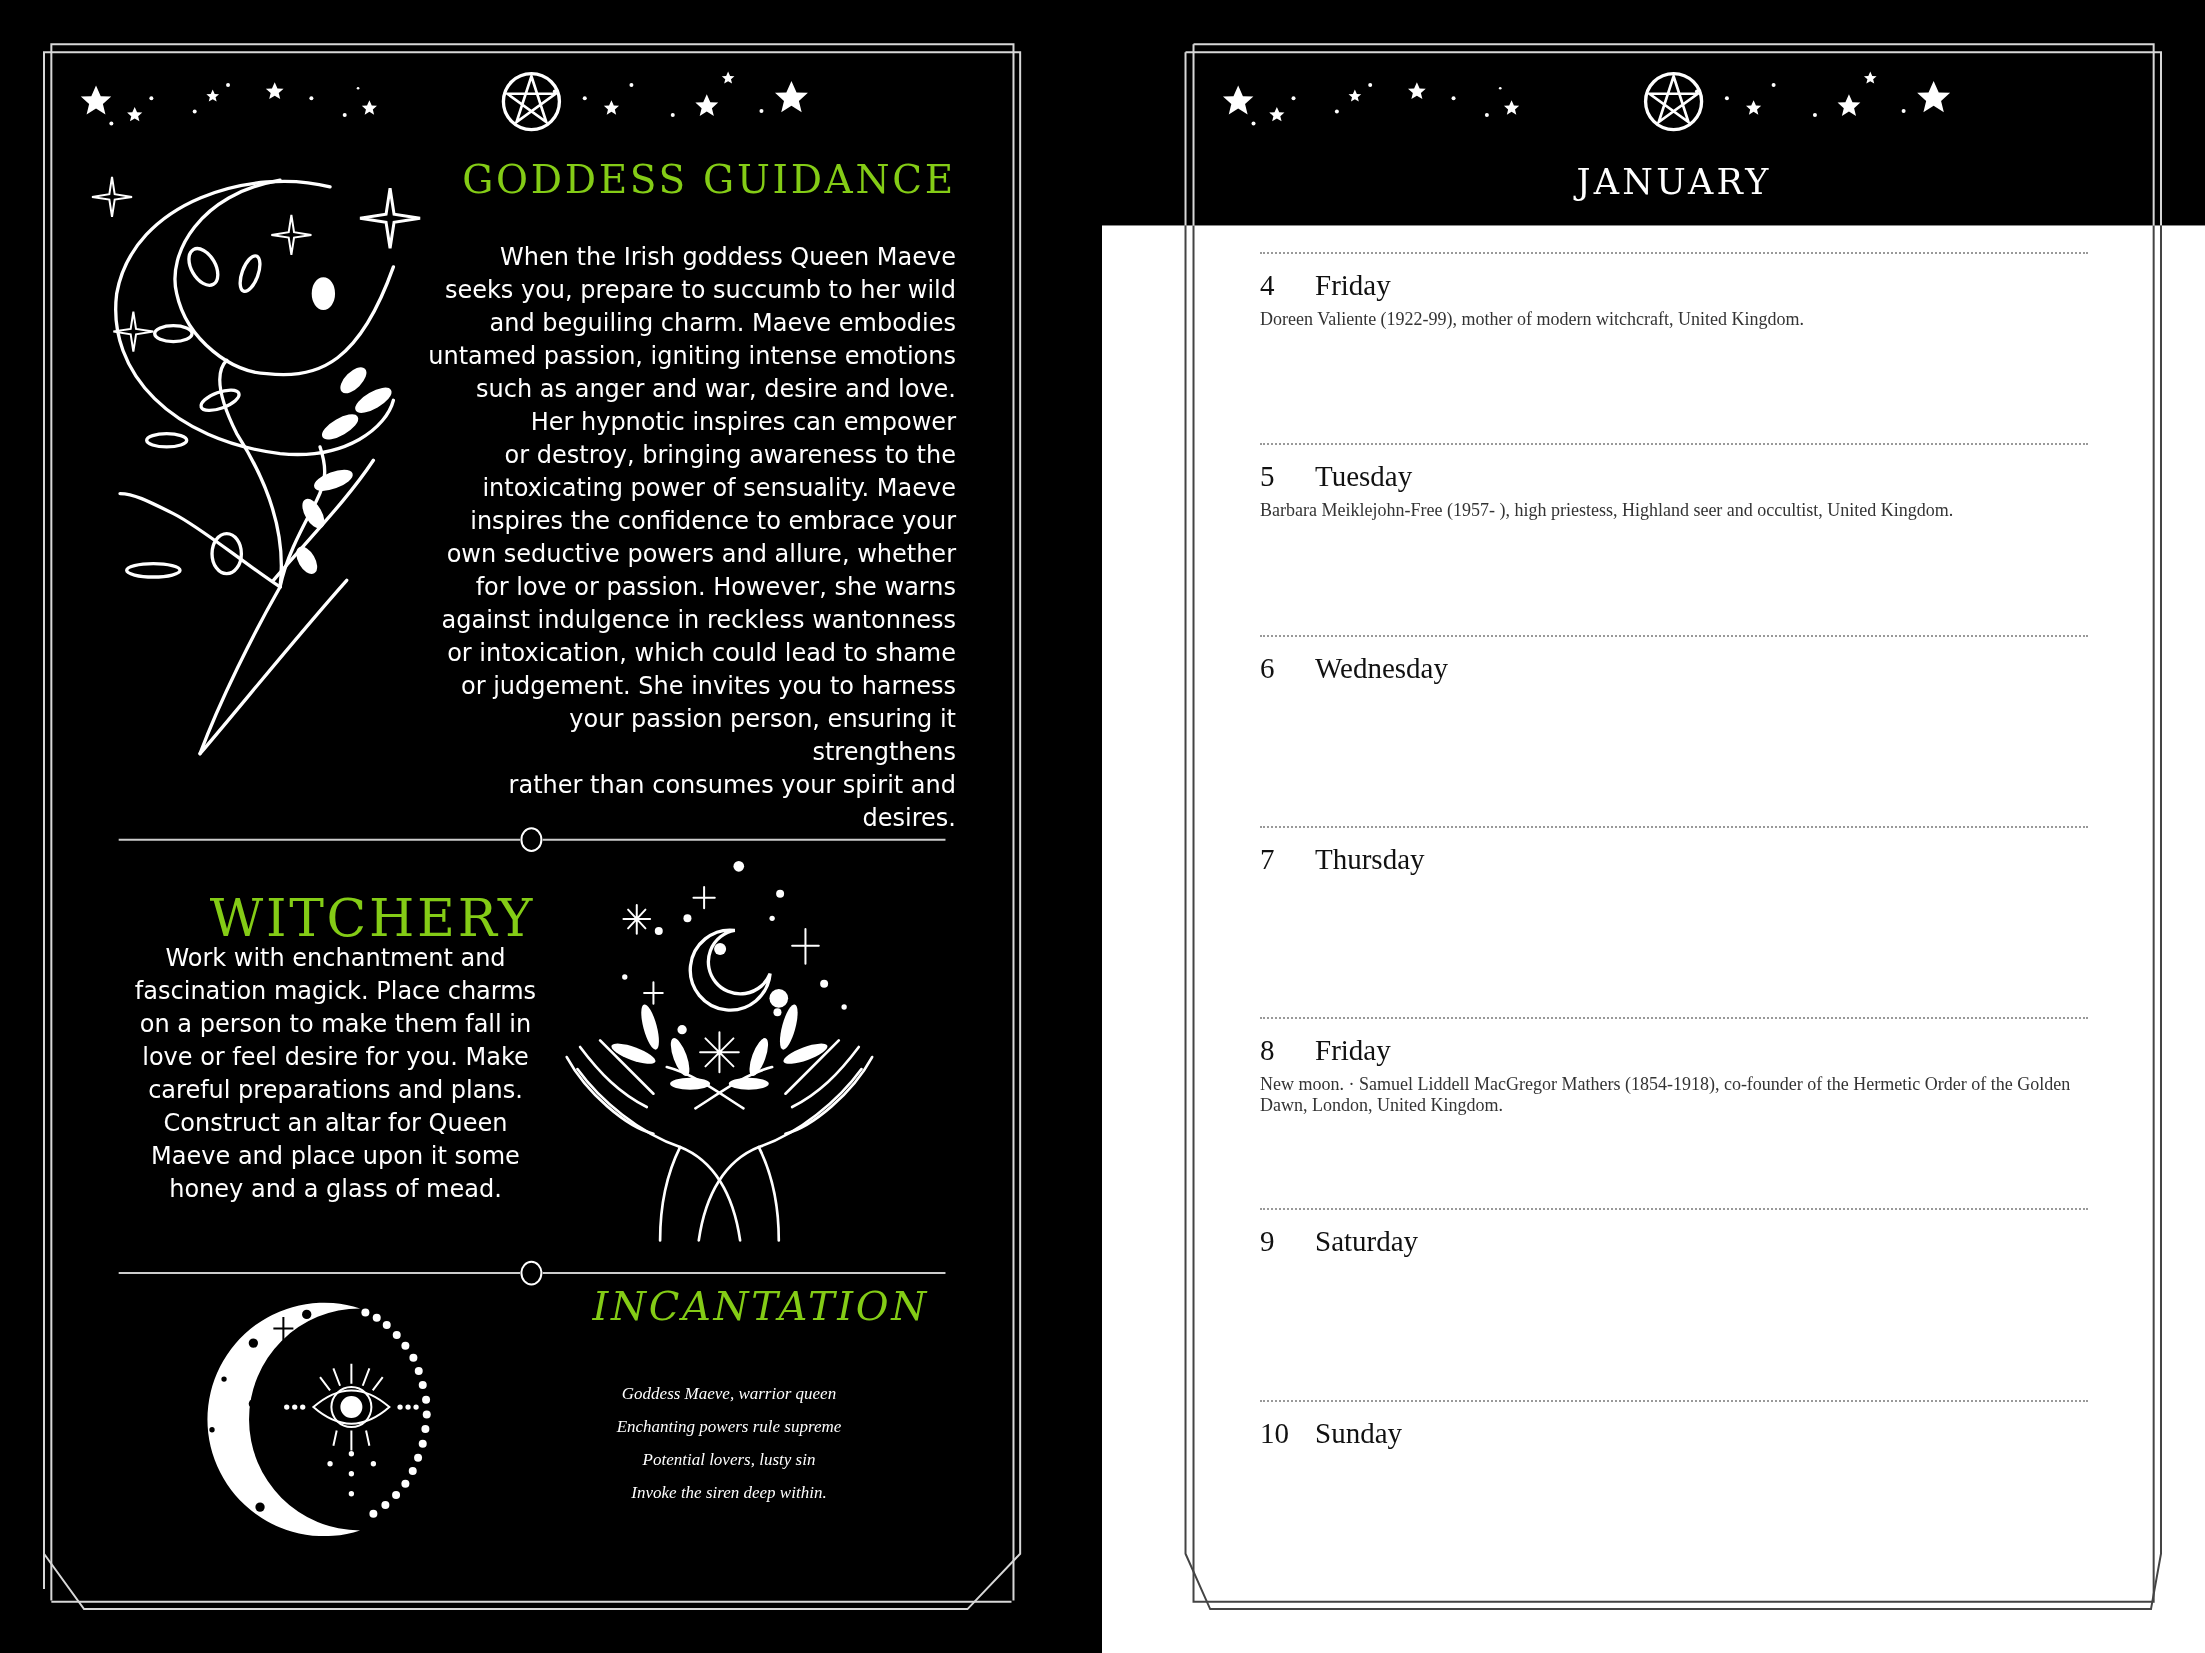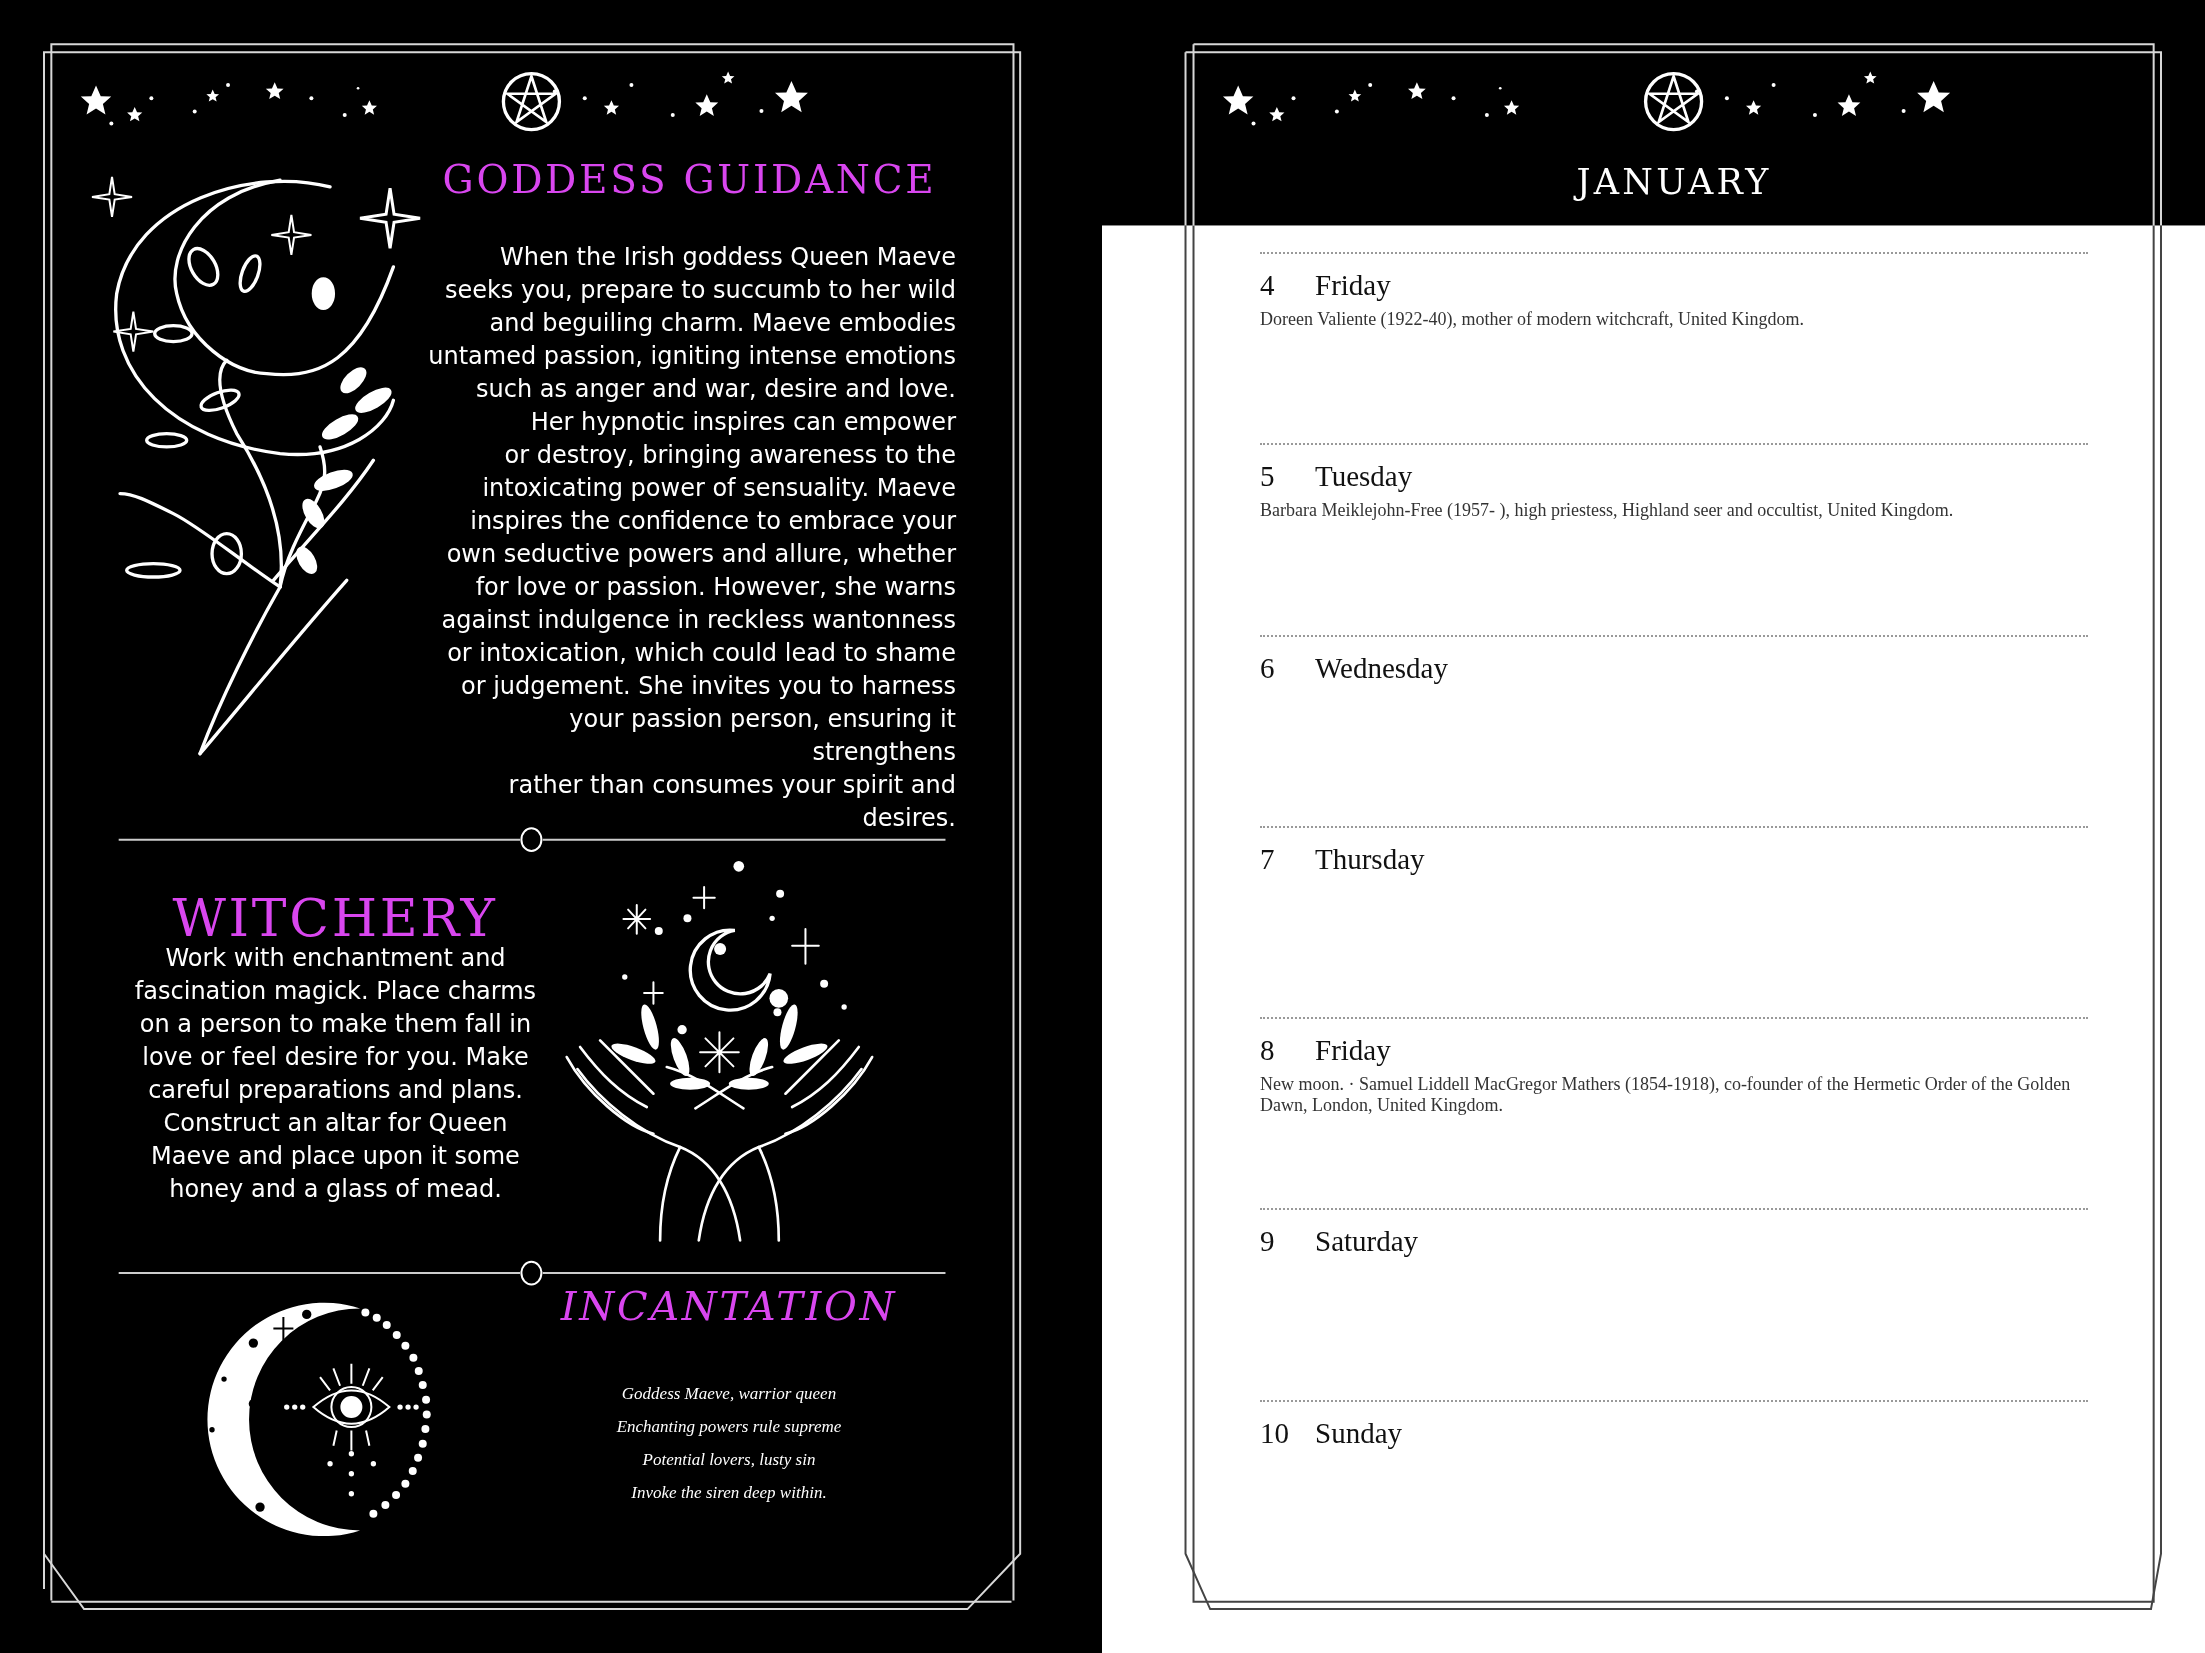--- a/index.html
+++ b/index.html
@@ -2,21 +2,21 @@
 <html style="font-size:10.7px"><head>
 <meta charset="utf-8">
 <style>
   html, body { margin:0; padding:0; }
   body { width:2205px; height:1654px; position:relative; overflow:hidden; background:#000; }
   .abs { position:absolute; }
   .left-page { left:0; top:0; width:1102px; height:1654px; background:#000; }
   .right-page { left:1102px; top:0; width:1103px; height:1654px; background:#fff; }
   .right-header { left:1102px; top:0; width:1103px; height:225px; background:#000; border-bottom:1.3px solid #888; }
   svg.layer { position:absolute; left:0; top:0; }
-  .title-deco { font-family:"DejaVu Serif", serif; color:#d946ef; letter-spacing:2.7px; text-align:center; font-weight:normal; }
+  .title-deco { font-family:"DejaVu Serif", serif; color:#84cc16; letter-spacing:2.7px; text-align:right; font-weight:normal; }
   .body-sans { font-family:"DejaVu Sans", sans-serif; color:#fff; text-align:center; font-size:24px; line-height:33px; }
   .incant { font-family:"Liberation Serif", serif; font-style:italic; color:#fff; text-align:center; font-size:17px; line-height:33px; }
   .month { font-family:"DejaVu Serif", serif; color:#fff; font-size:35px; letter-spacing:3.3px; text-align:center; }
   .day-row { position:absolute; left:1260px; width:828px; height:191px; border-top:2px dotted #999; box-sizing:border-box; }
   .day-num { position:absolute; left:0; top:14.7px; font-family:"Liberation Serif", serif; font-size:29px; color:#111; }
   .day-name { position:absolute; left:55px; top:14.7px; font-family:"Liberation Serif", serif; font-size:29px; color:#111; }
   .day-note { position:absolute; left:0; top:55px; width:828px; font-family:"Liberation Serif", serif; font-size:18px; line-height:21.3px; color:#333; }
 </style>
 </head>
 <body>
@@ -270,21 +270,21 @@
   <div>Enchanting powers rule supreme</div>
   <div>Potential lovers, lusty sin</div>
   <div>Invoke the siren deep within.</div>
 </div>
 
 <div class="abs month" style="left:1474px; top:162px; width:400px;">JANUARY</div>
 
 <div class="day-row" style="top:252px;">
   <span class="day-num">4</span>
   <span class="day-name">Friday</span>
-  <div class="day-note">Doreen Valiente (1922-40), mother of modern witchcraft, United Kingdom.</div>
+  <div class="day-note">Doreen Valiente (1922-99), mother of modern witchcraft, United Kingdom.</div>
 </div>
 <div class="day-row" style="top:443px;">
   <span class="day-num">5</span>
   <span class="day-name">Tuesday</span>
   <div class="day-note">Barbara Meiklejohn-Free (1957- ), high priestess, Highland seer and occultist, United Kingdom.</div>
 </div>
 <div class="day-row" style="top:635px;">
   <span class="day-num">6</span>
   <span class="day-name">Wednesday</span>
   <div class="day-note"></div>

